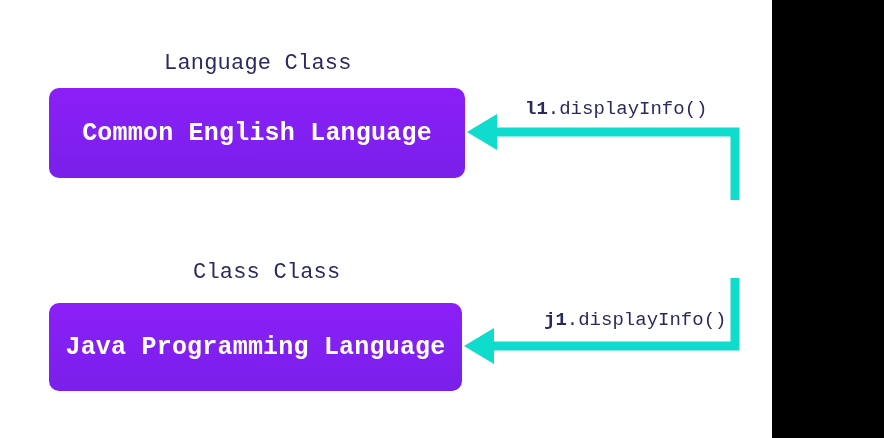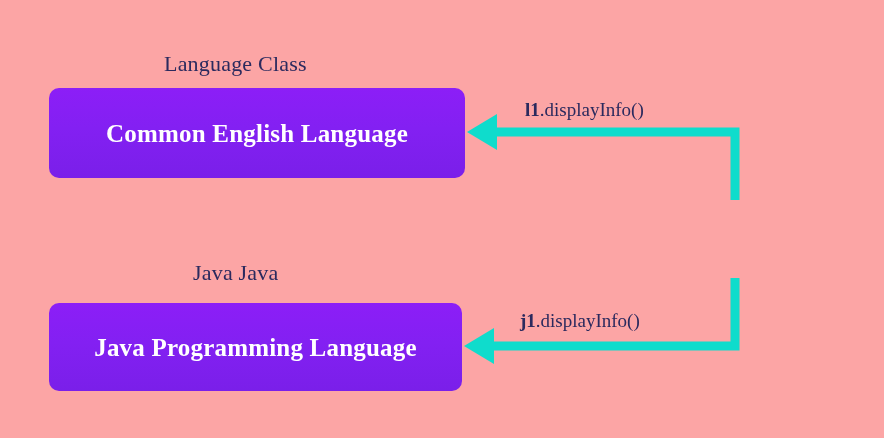--- a/index.html
+++ b/index.html
@@ -2,25 +2,25 @@
 <html><head>
 <meta charset="utf-8">
 <style>
   html, body {
     margin: 0;
     padding: 0;
     background: #000000;
   }
   #canvas {
     position: relative;
-    width: 884px;
+    width: 772px;
     height: 438px;
-    background: #fca5a5;
+    background: #ffffff;
     overflow: hidden;
-    font-family: Liberation Serif, serif;
+    font-family: Liberation Mono, monospace;
   }
 
   
   .class-label {
     position: absolute;
     color: #2b2a5e;
     font-size: 22px;
     font-weight: 400;
     letter-spacing: 0.2px;
     white-space: nowrap;
@@ -76,30 +76,30 @@
   .call-label {
     position: absolute;
     color: #2b2a5e;
     font-size: 19px;
     font-weight: 400;
     white-space: nowrap;
     line-height: 1;
   }
   .call-label .recv { font-weight: 700; margin-top: 18px; }
   #call-l1 { left: 525px; top: 100px; }
-  #call-j1 { left: 520px; top: 311px; text-align: right; }
+  #call-j1 { left: 544px; top: 311px; text-align: right; }
 </style>
 </head>
 <body>
 
 <div id="canvas">
 
   <div class="class-label" id="label-language">Language Class</div>
 
-  <div class="class-label" id="label-java">Java Java</div>
+  <div class="class-label" id="label-java">Class Class</div>
 
   <div class="node-box" id="box-language">
     <span class="node-text">Common English Language</span>
   </div>
 
   <div class="node-box" id="box-java">
     <span class="node-text">Java Programming Language</span>
   </div>
 
 

